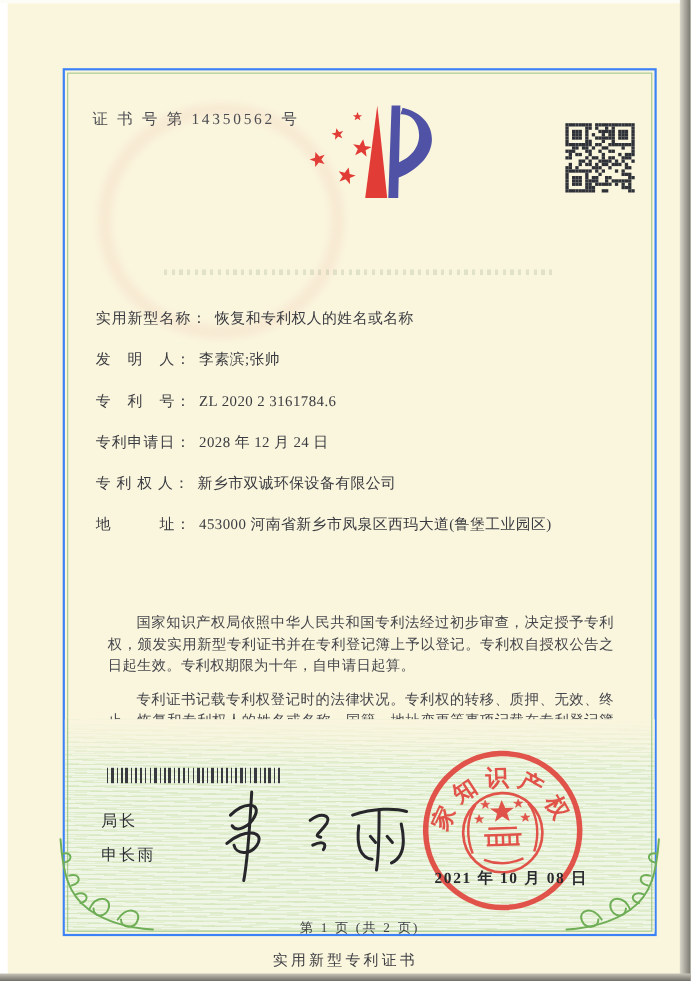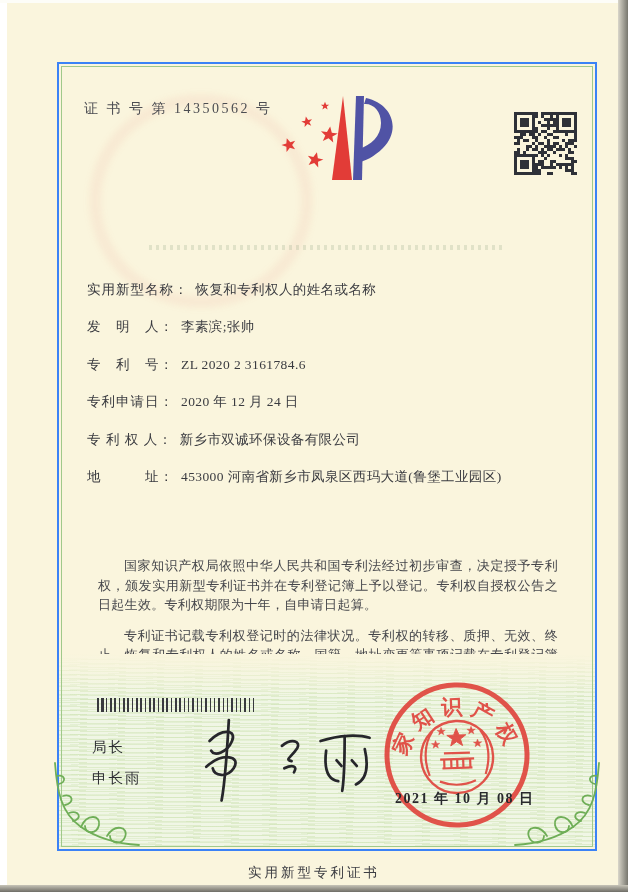--- a/index.html
+++ b/index.html
@@ -347,21 +347,21 @@
       <div class="frow">
         <span class="lab">实用新型名称：</span><span class="val">恢复和专利权人的姓名或名称</span>
       </div>
       <div class="frow">
         <span class="lab">发　明　人：</span><span class="val">李素滨;张帅</span>
       </div>
       <div class="frow">
         <span class="lab">专　利　号：</span><span class="val">ZL 2020 2 3161784.6</span>
       </div>
       <div class="frow">
-        <span class="lab">专利申请日：</span><span class="val">2020 年 12 月 24 日</span>
+        <span class="lab">专利申请日：</span><span class="val">2028 年 12 月 24 日</span>
       </div>
       <div class="frow">
         <span class="lab">专 利 权 人：</span><span class="val">新乡市双诚环保设备有限公司</span>
       </div>
       <div class="frow">
         <span class="lab">地　　　址：</span><span class="val">453000 河南省新乡市凤泉区西玛大道(鲁堡工业园区)</span>
       </div>
     </div>
 
     <div class="paras">
@@ -438,20 +438,21 @@
             <path d="M-15,13 L15,13"></path>
             <path d="M-28,20 C-33,6 -33,-12 -24,-24"></path>
             <path d="M28,20 C33,6 33,-12 24,-24"></path>
             <path d="M-18,26 C-6,31 6,31 18,26"></path>
           </g>
         </g>
       </g>
     </svg>
     <div class="seal-date">2021 年 10 月 08 日</div>
 
+    <div class="page-info">第 1 页 (共 2 页)</div>
   </div>
 
   <div class="footer-note">实用新型专利证书</div>
 
   <div class="edge-left"></div>
   <div class="edge-top"></div>
   <div class="edge-right"></div>
   <div class="edge-bottom"></div>
 </div>
 

